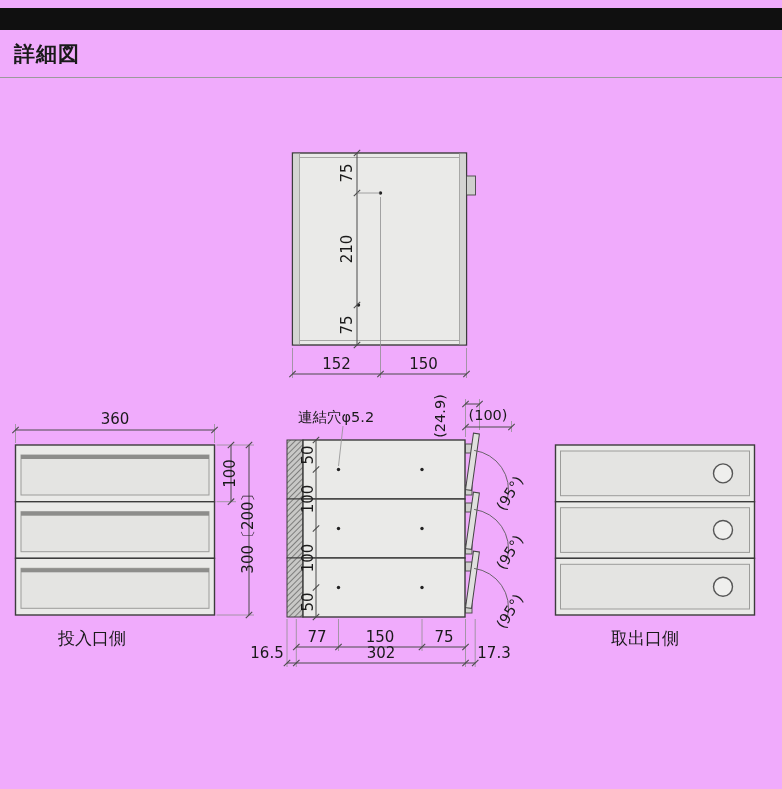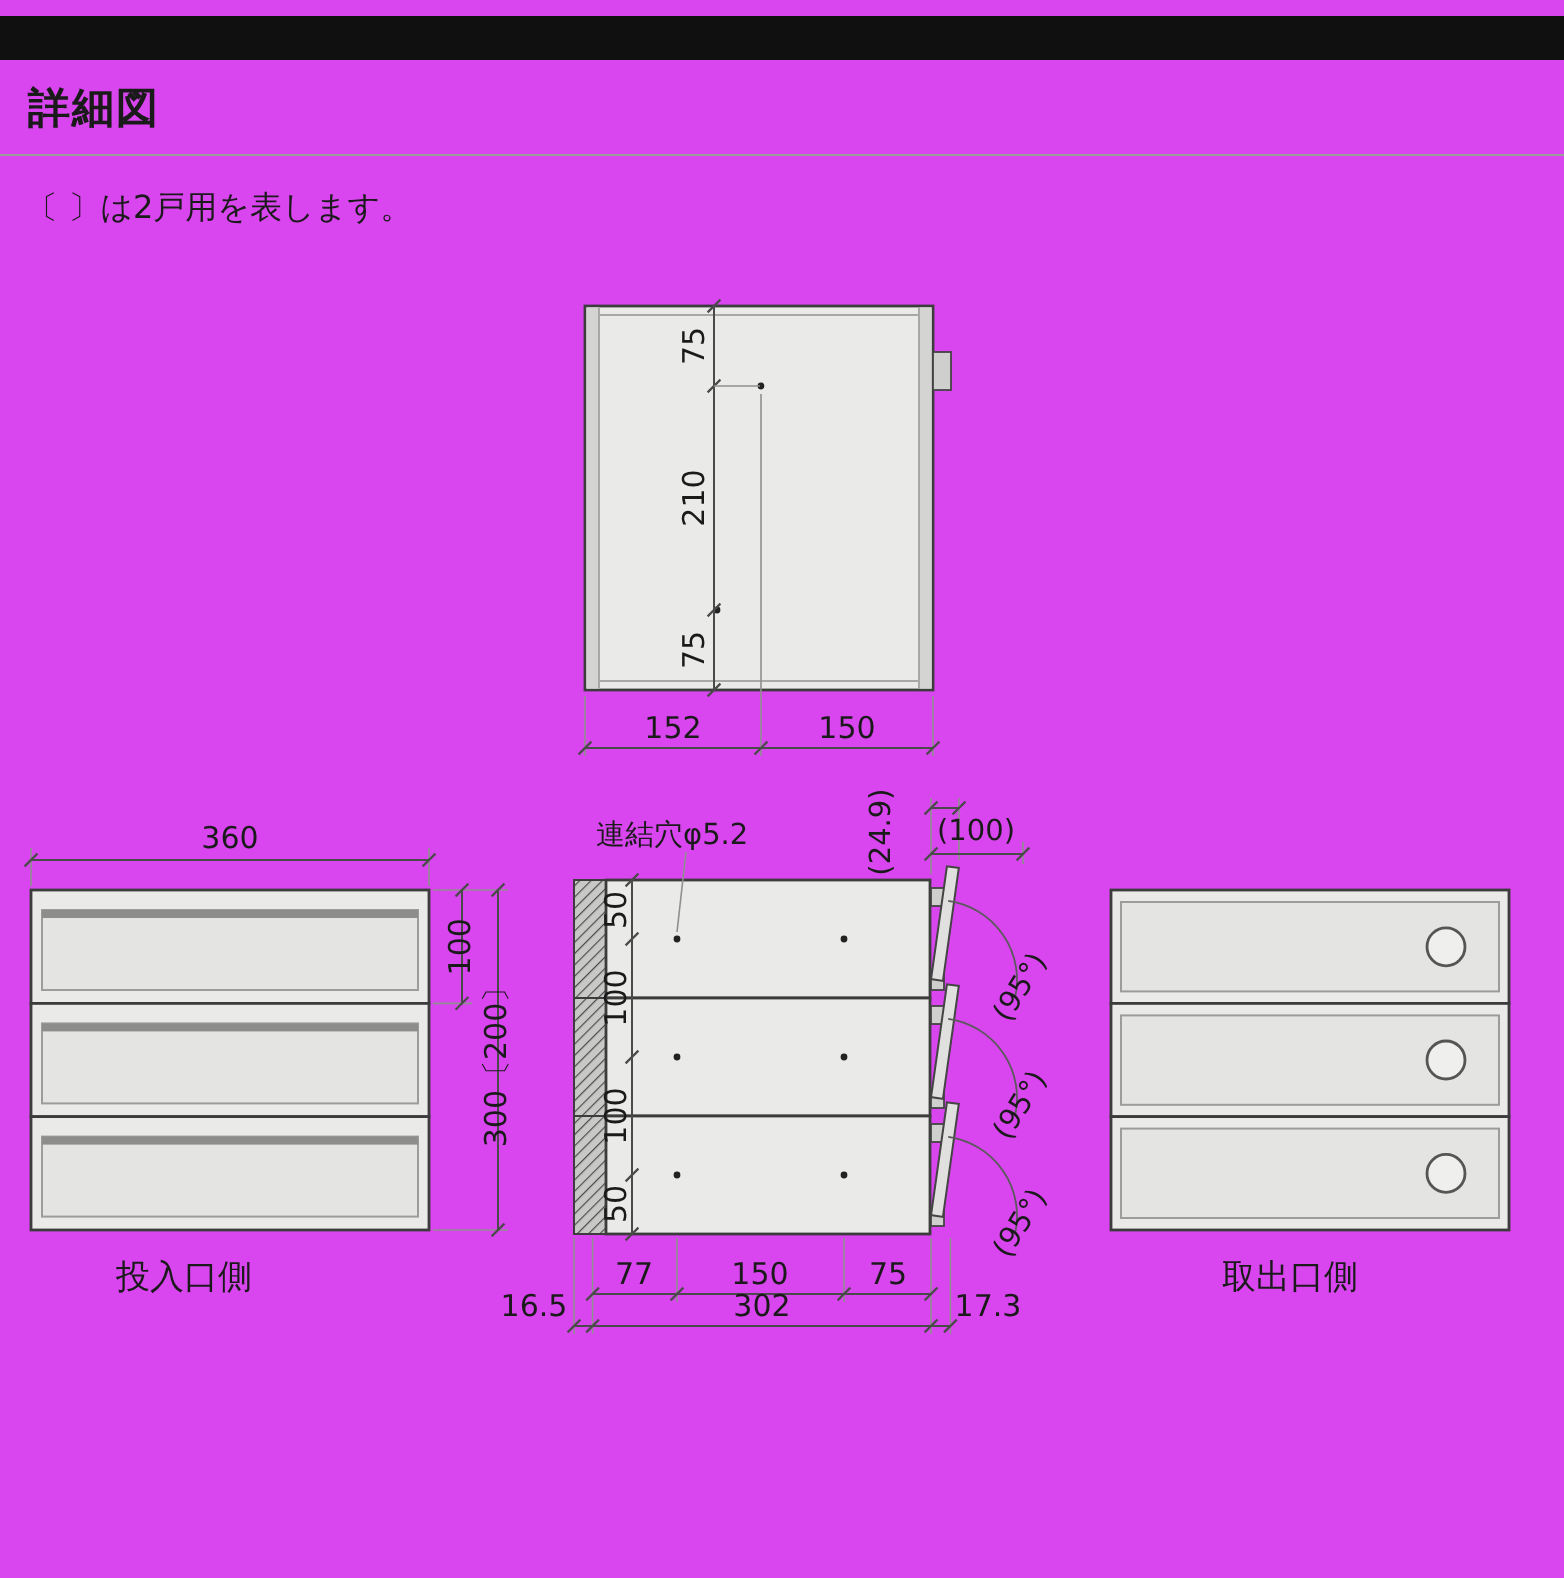--- a/index.html
+++ b/index.html
@@ -1,16 +1,16 @@
 <!DOCTYPE html>
 <html><head>
 <meta charset="utf-8">
 <style>
   html,body{margin:0;padding:0;background:#fff;}
-  .page{position:relative;width:782px;height:789px;background:#d946ef;overflow:hidden;
+  .page{position:relative;width:782px;height:789px;background:#f0abfc;overflow:hidden;
         font-family:"DejaVu Sans",sans-serif;color:#1a1a1a;}
   .topbar{position:absolute;left:0;top:8px;width:782px;height:22px;background:#101010;}
   .title{position:absolute;left:14px;top:40px;margin:0;font-size:21px;font-weight:bold;letter-spacing:1px;}
   .rule{position:absolute;left:0;top:77px;width:782px;height:1px;background:#9b9b9b;}
   .note{position:absolute;left:13px;top:94px;font-size:16px;}
   svg{position:absolute;left:0;top:0;}
   .body{fill:#eaeae8;stroke:#3c3c3c;stroke-width:1.4;}
   .wall{fill:#d4d4d2;stroke:none;}
   .panel{fill:#e4e4e2;stroke:#9c9c9a;stroke-width:1;}
   .slot{fill:#8d8d8b;stroke:none;}
@@ -27,21 +27,20 @@
   .anntext{font-size:14.5px;}
   .lbl{font-size:17px;}
 </style>
 </head>
 <body>
 
 <div class="page">
   <div class="topbar"></div>
   <h1 class="title">詳細図</h1>
   <div class="rule"></div>
-  <div class="note">〔 〕は2戸用を表します。</div>
 
   <svg width="782" height="789" viewBox="0 0 782 789">
     <defs>
       <pattern id="hatch" width="4" height="4" patternUnits="userSpaceOnUse" patternTransform="rotate(45)">
         <rect width="4" height="4" fill="#c8c8c6"></rect>
         <line x1="0" y1="0" x2="0" y2="4" stroke="#4a4a4a" stroke-width="1.2"></line>
       </pattern>
     </defs>
 
     <g>

